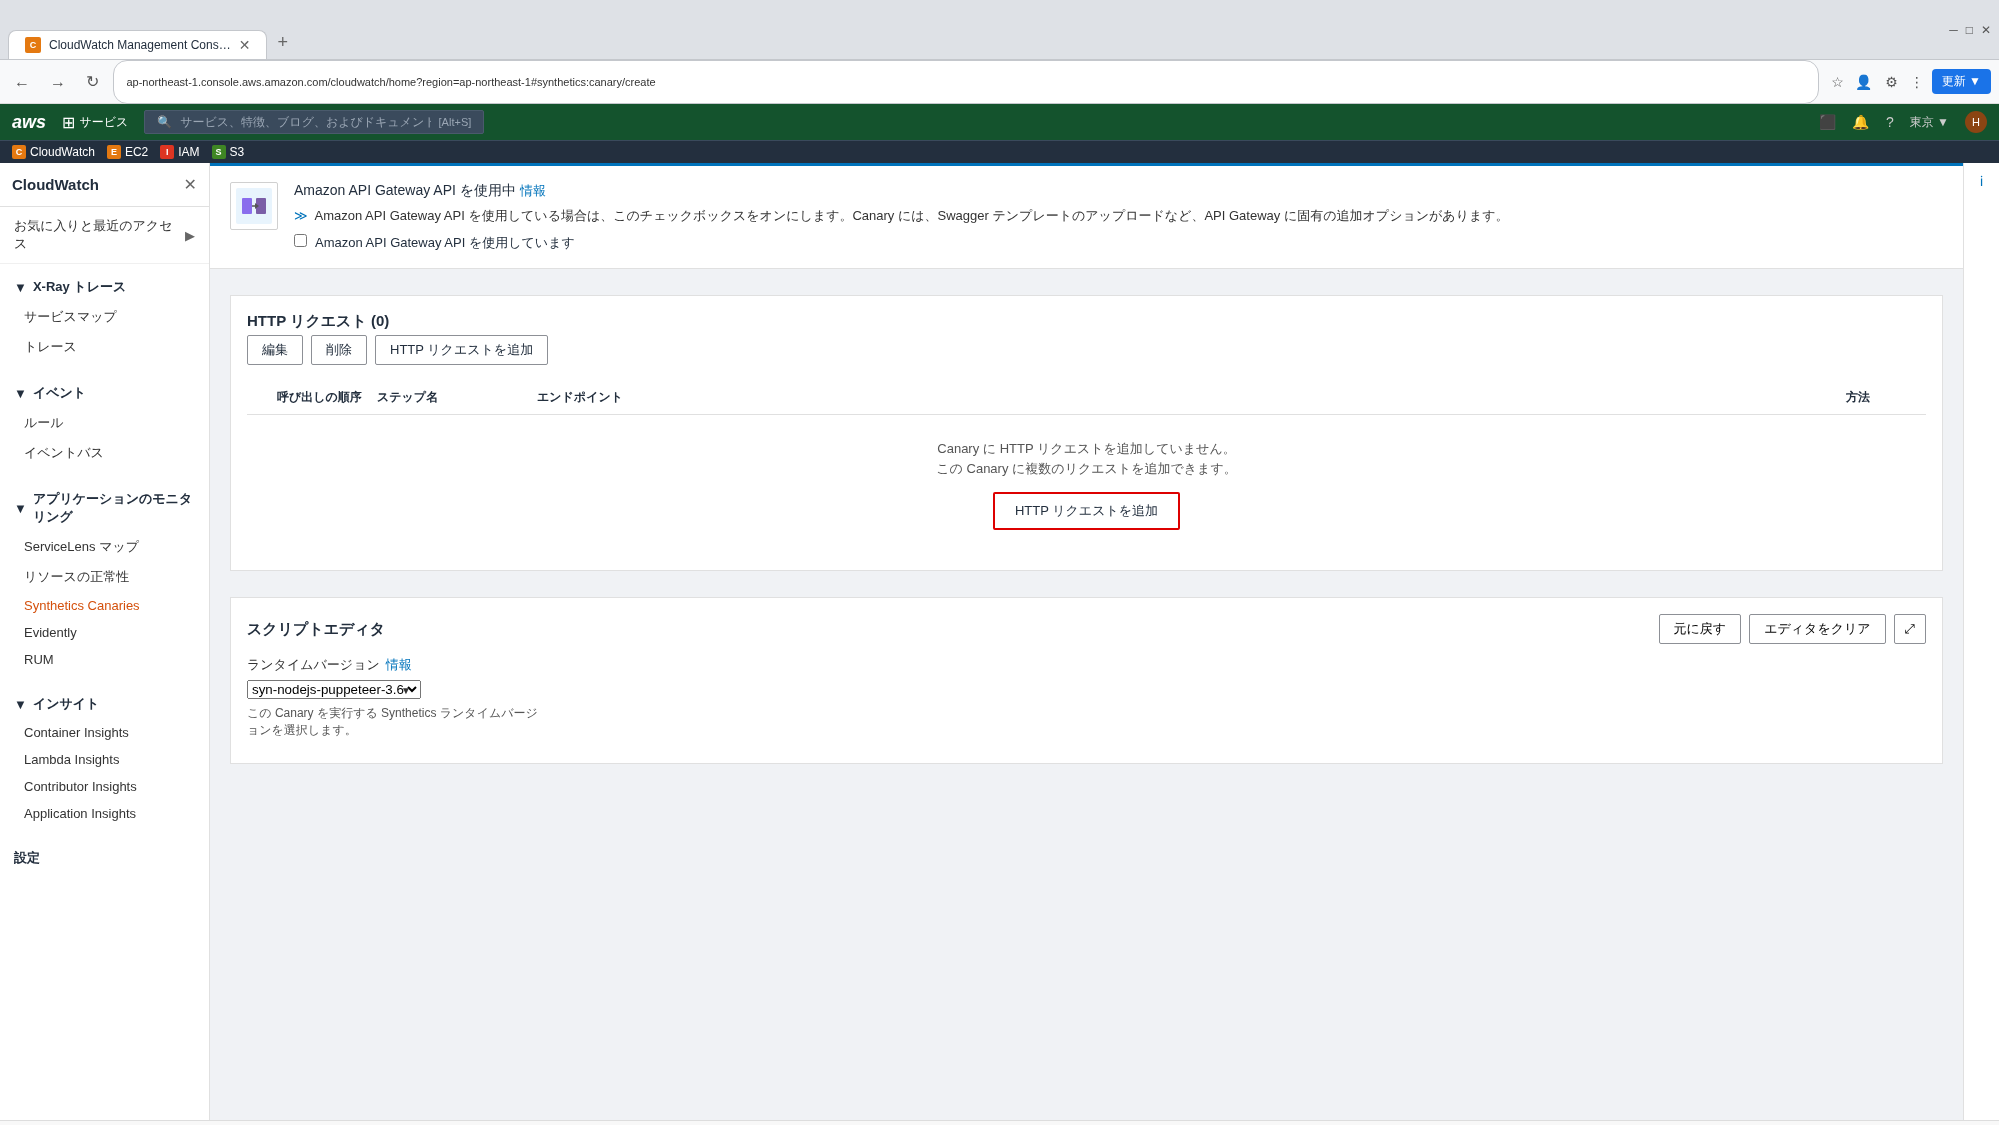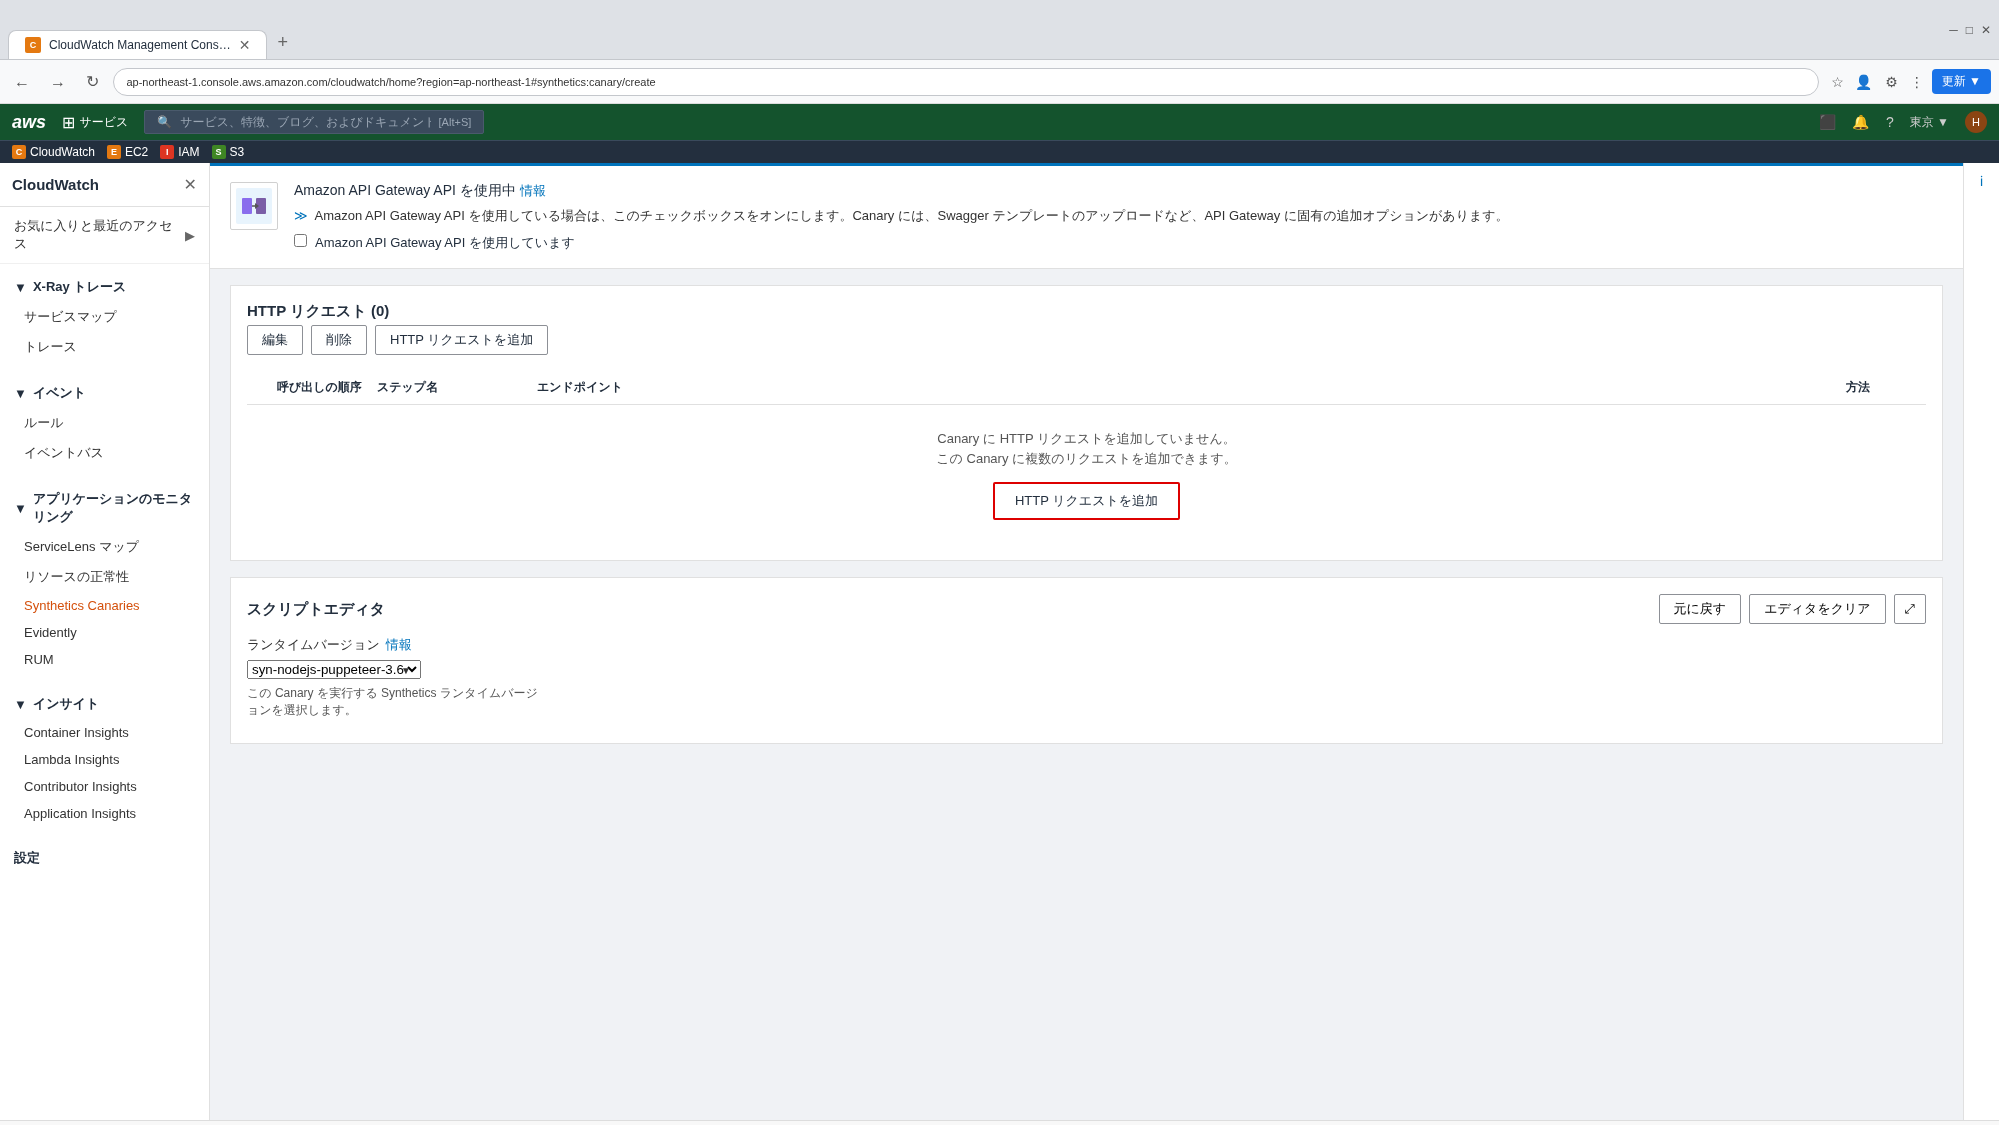--- a/index.html
+++ b/index.html
@@ -8,21 +8,21 @@
     
     .browser-chrome { background: #dee1e6; height: 60px; display: flex; align-items: center; padding: 0 8px; gap: 8px; border-bottom: 1px solid #c4c7cc; }
     .browser-tabs { display: flex; align-items: flex-end; height: 100%; padding-top: 8px; }
     .browser-tab { background: white; border-radius: 8px 8px 0 0; padding: 6px 16px; font-size: 12px; display: flex; align-items: center; gap: 8px; min-width: 200px; border: 1px solid #c4c7cc; border-bottom: none; }
     .browser-tab-favicon { width: 16px; height: 16px; background: #e47911; border-radius: 2px; display: flex; align-items: center; justify-content: center; }
     .browser-tab-close { margin-left: auto; cursor: pointer; color: #666; font-size: 14px; }
     .browser-tab-new { background: transparent; border: none; padding: 6px 10px; font-size: 18px; cursor: pointer; color: #666; }
 
     .browser-nav { background: #f8f9fa; padding: 4px 8px; display: flex; align-items: center; gap: 8px; border-bottom: 1px solid #ddd; height: 44px; }
     .nav-btn { background: none; border: none; cursor: pointer; color: #555; font-size: 16px; padding: 4px 6px; border-radius: 50%; }
-    .address-bar { flex: 1; height: 28px; border: 1px solid #c4c7cc; border-radius: 14px; background: white; padding: 0 12px; font-size: 12px; display: flex; align-items: center; color: #333; }
+    .address-bar { flex: 1; height: 44px; border: 1px solid #c4c7cc; border-radius: 14px; background: white; padding: 0 12px; font-size: 12px; display: flex; align-items: center; color: #333; }
     .nav-actions { display: flex; gap: 4px; align-items: center; }
     .nav-action-btn { background: none; border: none; cursor: pointer; color: #555; font-size: 14px; padding: 4px; border-radius: 50%; }
 
     
     .aws-topbar { background: #14532d; height: 36px; display: flex; align-items: center; padding: 0 12px; gap: 16px; }
     .aws-logo { color: white; font-size: 18px; font-weight: bold; font-style: italic; }
     .aws-services-btn { color: white; font-size: 12px; display: flex; align-items: center; gap: 4px; cursor: pointer; }
     .aws-search { background: #3a4a5c; border: 1px solid #4a5a6c; border-radius: 2px; color: white; padding: 4px 12px; font-size: 12px; width: 340px; display: flex; align-items: center; gap: 8px; }
     .aws-search input { background: transparent; border: none; color: white; font-size: 12px; outline: none; width: 100%; }
     .aws-search input::placeholder { color: #9aa6b4; }
@@ -60,21 +60,21 @@
     .api-gateway-icon { width: 48px; height: 48px; border: 1px solid #d0d0d0; border-radius: 2px; display: flex; align-items: center; justify-content: center; flex-shrink: 0; }
     .api-gateway-content { flex: 1; }
     .api-gateway-title { font-size: 14px; font-weight: 500; color: #232f3e; margin-bottom: 6px; }
     .info-link { color: #0073bb; text-decoration: none; font-size: 13px; }
     .api-gateway-desc { font-size: 13px; color: #333; line-height: 1.5; margin-bottom: 8px; }
     .api-gateway-arrow { color: #0073bb; margin-right: 4px; }
     .checkbox-row { display: flex; align-items: flex-start; gap: 8px; font-size: 13px; }
     .checkbox-row input[type=checkbox] { cursor: pointer; }
 
     
-    .http-section { background: white; border: 1px solid #e0e0e0; margin: 16px 20px; padding: 16px; }
+    .http-section { background: white; border: 1px solid #e0e0e0; margin: 26px 20px; padding: 16px; }
     .http-title { font-size: 15px; font-weight: 600; color: #232f3e; margin-bottom: 4px; }
     .http-desc { font-size: 12px; color: #555; margin-bottom: 12px; }
     .http-toolbar { display: flex; gap: 8px; margin-bottom: 16px; }
     .btn-secondary { background: white; border: 1px solid #8d9096; border-radius: 2px; padding: 5px 14px; font-size: 13px; cursor: pointer; color: #232f3e; }
     .btn-primary-outline { background: white; border: 1px solid #8d9096; border-radius: 2px; padding: 5px 14px; font-size: 13px; cursor: pointer; color: #232f3e; }
 
     
     .http-table-header { display: flex; gap: 0; padding: 8px 0; border-bottom: 1px solid #e0e0e0; }
     .th-radio { width: 30px; }
     .th-order { width: 100px; font-size: 12px; font-weight: 600; color: #232f3e; }

